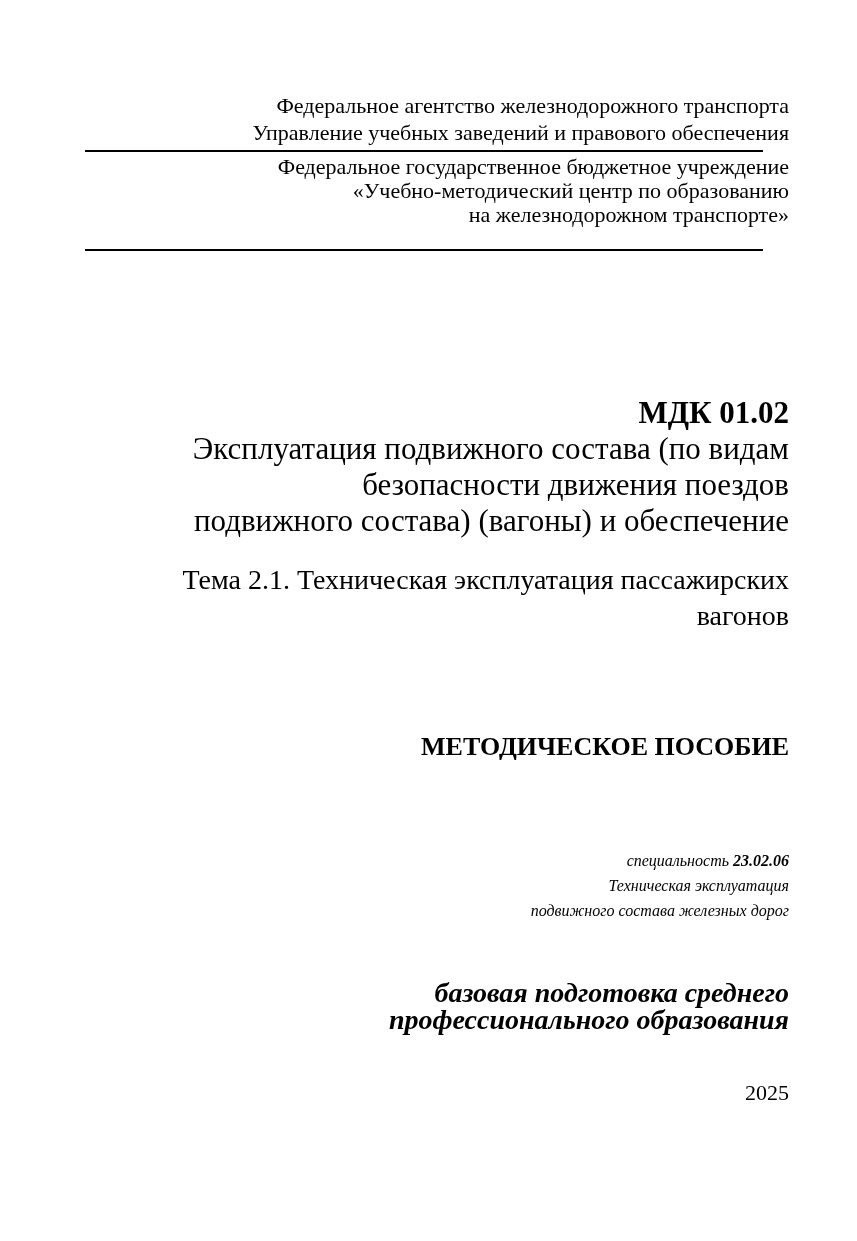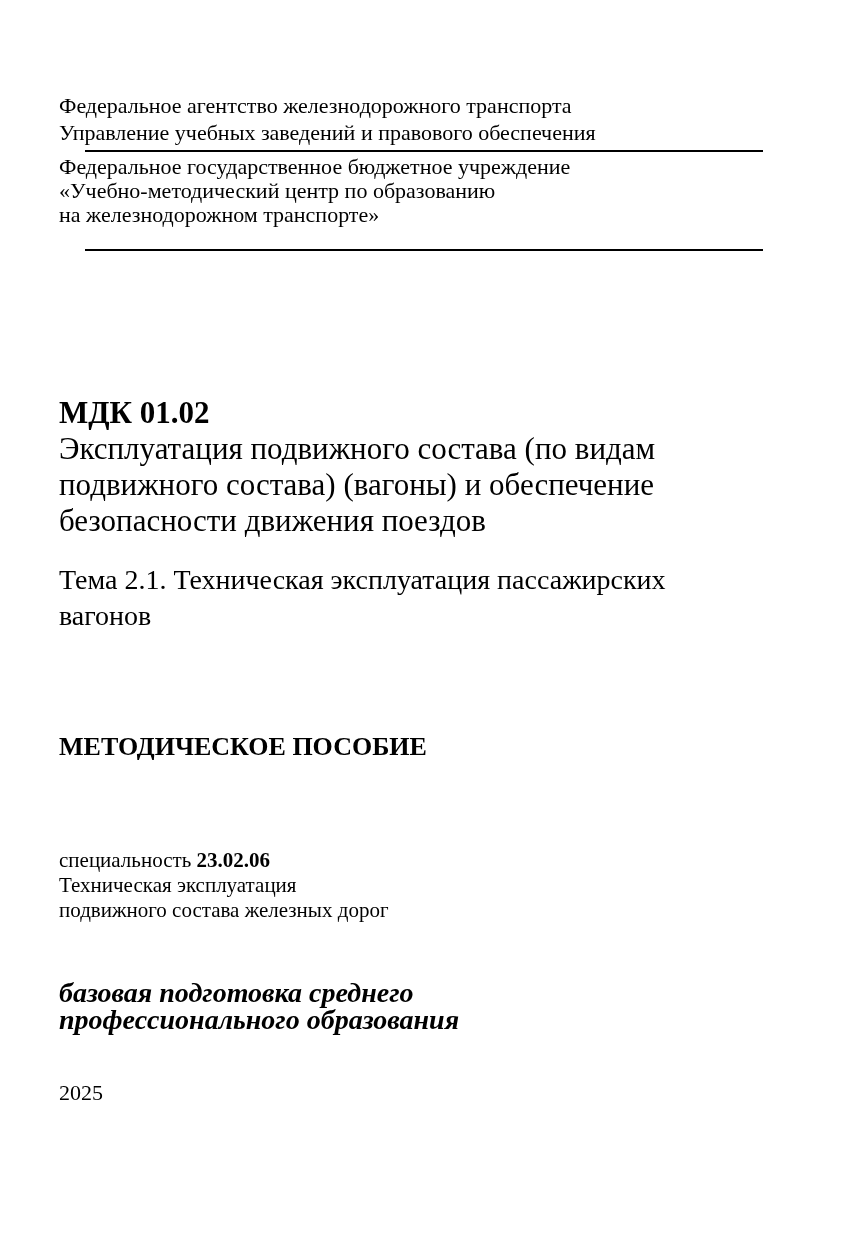--- a/index.html
+++ b/index.html
@@ -14,40 +14,40 @@
     margin: 0 auto;
     background: #ffffff;
     color: #000000;
     font-family: "Liberation Serif", "DejaVu Serif", serif;
     overflow: hidden;
   }
   .block {
     position: absolute;
     left: 59px;
     width: 730px;
-    text-align: left;
+    text-align: right;
   }
   .rule {
     position: absolute;
     left: 85px;
     width: 678px;
     height: 2px;
     background: #000000;
   }
   .hdr   { font-size: 22px; }
   .agency      { top: 92px;  line-height: 27px; }
   .rule1       { top: 150px; }
   .institution { top: 155px; line-height: 24px; }
   .rule2       { top: 249px; }
   .branch      { top: 256px; line-height: 25px; }
   .course      { top: 395px; line-height: 36px; font-size: 31px; }
   .course-code { font-weight: bold; }
   .theme       { top: 562px; line-height: 36px; font-size: 28px; }
   .manual      { top: 730px; line-height: 34px; font-size: 26px; font-weight: bold; }
-  .specialty   { top: 848px; line-height: 25px; font-size: 21px; }
+  .specialty   { top: 848px; line-height: 25px; font-size: 16px; font-style: italic; }
   .training    { top: 979px; line-height: 27px; font-size: 28px; font-weight: bold; font-style: italic; }
   .year        { top: 1079px; line-height: 27px; font-size: 22px; }
 </style>
 </head>
 <body>
 
 <div class="page">
 
   <div class="block hdr agency">
     <div>Федеральное агентство железнодорожного транспорта</div>
@@ -61,22 +61,22 @@
     <div>«Учебно-методический центр по образованию</div>
     <div>на железнодорожном транспорте»</div>
   </div>
 
   <div class="rule rule2"></div>
 
 
   <div class="block course">
     <div class="course-code">МДК 01.02</div>
     <div>Эксплуатация подвижного состава (по видам</div>
+    <div>безопасности движения поездов</div>
     <div>подвижного состава) (вагоны) и обеспечение</div>
-    <div>безопасности движения поездов</div>
   </div>
 
   <div class="block theme">
     <div>Тема 2.1. Техническая эксплуатация пассажирских</div>
     <div>вагонов</div>
   </div>
 
   <div class="block manual">
     <div>МЕТОДИЧЕСКОЕ ПОСОБИЕ</div>
   </div>

